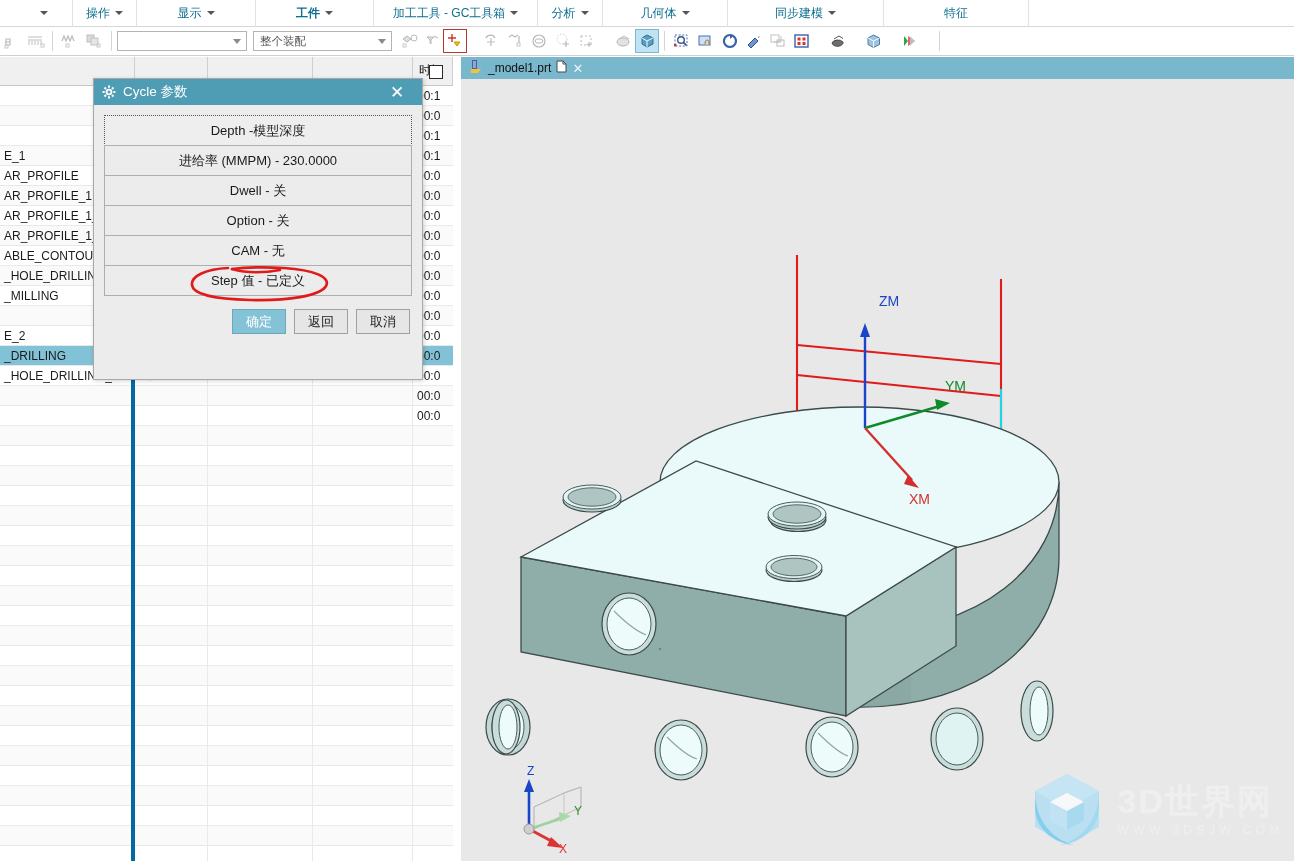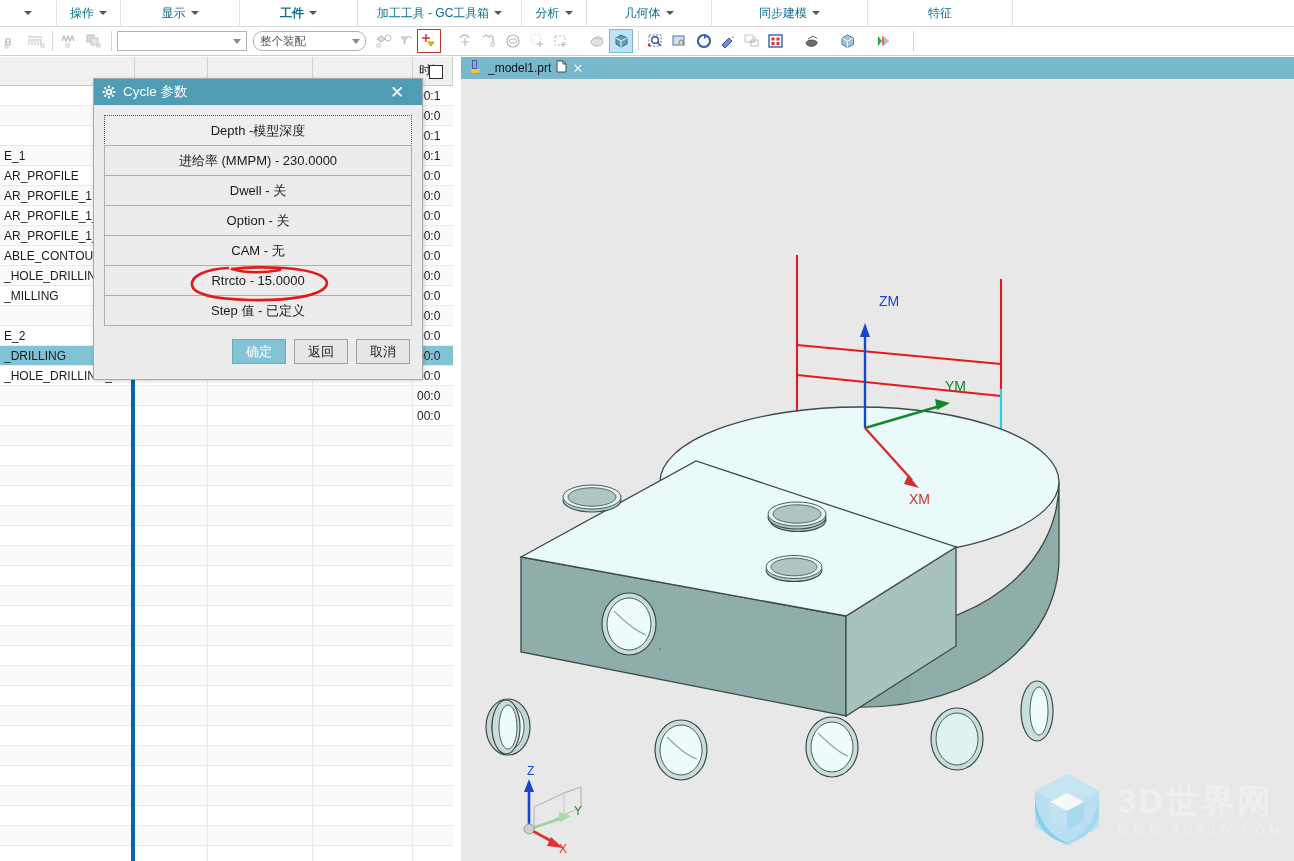--- a/index.html
+++ b/index.html
@@ -17,20 +17,21 @@
   }
 
   
   .ribbon-groups {
     position: absolute; left: 0; top: 0;
     width: 1294px; height: 27px;
     background: #ffffff;
     border-bottom: 1px solid #d8d8d8;
     display: flex;
     align-items: center;
+    padding-left: 16px;
   }
   .rg {
     height: 27px;
     display: flex; align-items: center; justify-content: center;
     position: relative;
     border-right: 1px solid #e2e2e2;
     gap: 5px;
     padding: 0 4px;
   }
   .rg .lbl {
@@ -338,21 +339,21 @@
 
     <div class="tb-sep"></div>
 
     <div class="combo" style="width:130px;">
       <span class="cv"></span>
       <span class="cb">
           <i></i>
         </span>
     </div>
     <div style="width:6px;flex:0 0 auto;"></div>
-    <div class="combo" style="width:113px;border-radius:9px;">
+    <div class="combo" style="width:139px;">
       <span class="cv">整个装配</span>
       <span class="cb">
           <i></i>
         </span>
     </div>
     <div style="width:6px;flex:0 0 auto;"></div>
 
     <div class="tbi">
       <svg width="20" height="18" viewBox="0 0 20 18">
         <path d="M3 7 l4-3 4 3-4 3 z" fill="#e0e0e0" stroke="#b5b5b5"></path>
@@ -950,21 +951,20 @@
       </span>
       <span class="t">Cycle 参数</span>
       <span class="x">✕</span>
     </div>
     <div class="dlg-body" id="dlg-params">
         <div class="pbtn focus">Depth -模型深度</div>
         <div class="pbtn">进给率 (MMPM) - 230.0000</div>
         <div class="pbtn">Dwell - 关</div>
         <div class="pbtn">Option - 关</div>
         <div class="pbtn">CAM - 无</div>
-        <div class="pbtn">Rtrcto - 15.0000</div>
         <div class="pbtn">Step 值 - 已定义</div>
       </div>
     <div class="dlg-actions" id="dlg-actions">
         <div class="abtn primary">确定</div>
         <div class="abtn">返回</div>
         <div class="abtn">取消</div>
       </div>
   </div>
 
   <div class="annot" style="left:188px; top:264px; width:146px; height:38px;">

